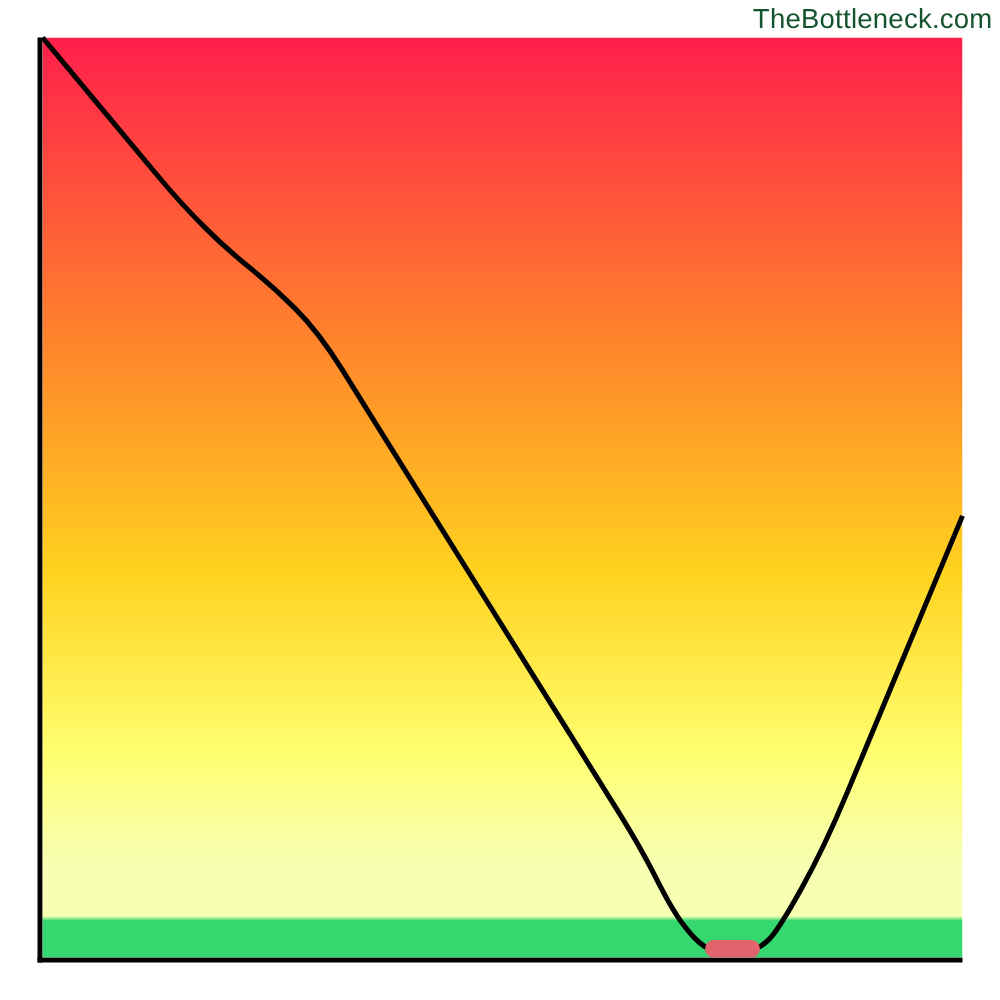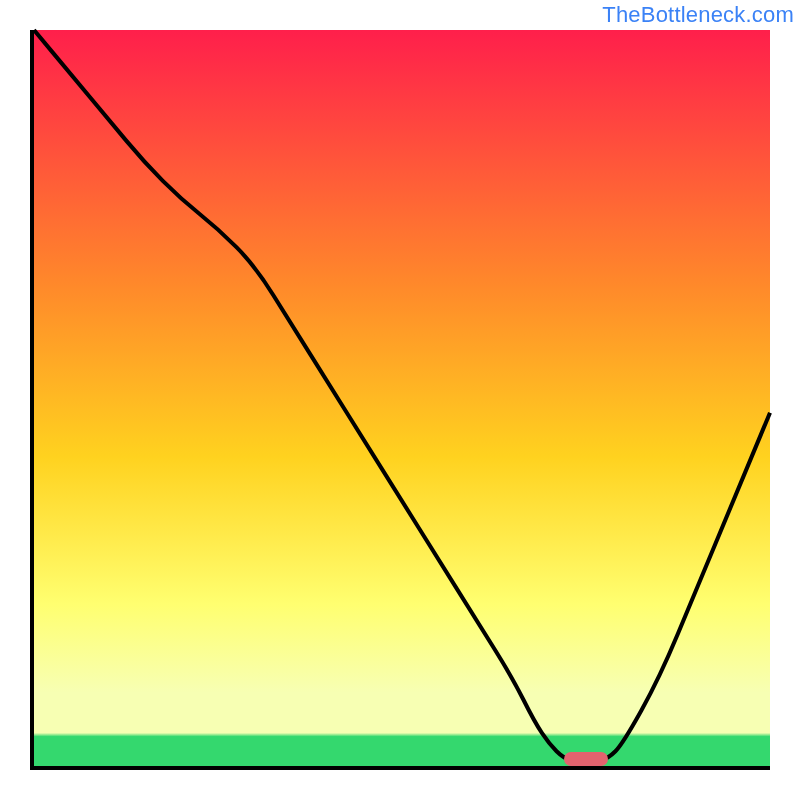--- a/index.html
+++ b/index.html
@@ -9,21 +9,21 @@
     height: 800px;
     background: #ffffff;
     font-family: Arial, Helvetica, sans-serif;
     overflow: hidden;
   }
   .watermark {
     position: absolute;
     top: 2px;
     right: 6px;
     font-size: 22px;
-    color: #3b82f6;
+    color: #14532d;
     font-weight: 500;
     letter-spacing: 0.2px;
     z-index: 10;
   }
   .plot-frame {
     position: absolute;
     top: 30px;
     left: 30px;
     width: 740px;
     height: 740px;

